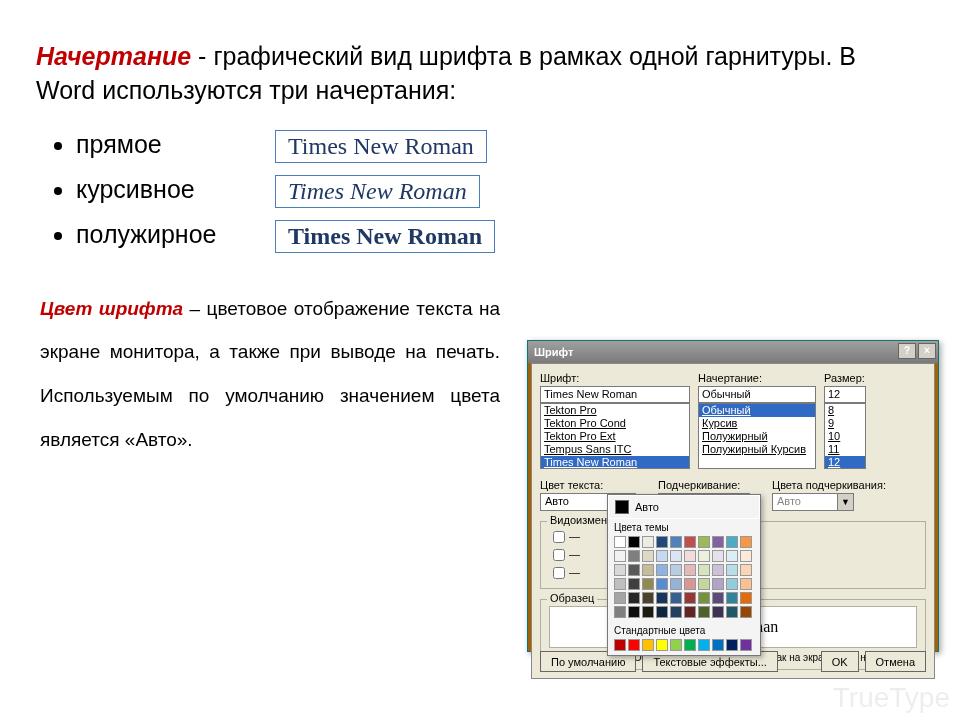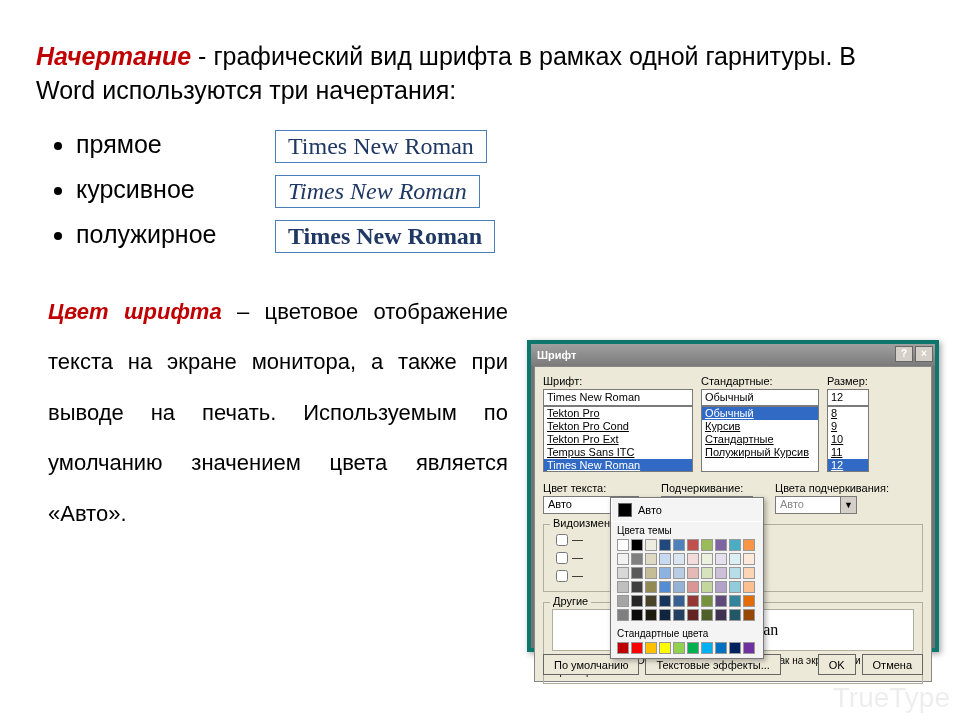--- a/index.html
+++ b/index.html
@@ -47,23 +47,23 @@
     margin-bottom: 12px;
     width: fit-content;
     font-family: "Times New Roman", serif;
     font-size: 24px;
     color: #1f3864;
   }
   .s-normal { font-weight: normal; }
   .s-italic { font-style: italic; }
   .s-bold { font-weight: bold; }
   .para2 {
-    font-size: 22px;
+    font-size: 19px;
     line-height: 2.3;
-    margin: 12px;
+    margin: 4px;
     width: 460px;
     text-align: justify;
   }
   .watermark {
     position: absolute;
     right: 10px;
     bottom: 6px;
     font-size: 28px;
     color: rgba(0,0,0,0.07);
     font-family: Arial, sans-serif;
@@ -73,22 +73,22 @@
 
   
   .dlg {
     position: absolute;
     left: 527px;
     top: 340px;
     width: 412px;
     height: 312px;
     font-family: Tahoma, Arial, sans-serif;
     font-size: 11px;
-    background: #737373;
-    border: 4px solid #0f766e;
+    background: #a16207;
+    border: 1px solid #0f766e;
     box-shadow: 2px 2px 6px rgba(0,0,0,.35);
   }
   .dlg-title {
     height: 22px;
     background: linear-gradient(#a0a0a0,#7a7a7a);
     color: #fff;
     font-weight: bold;
     padding-left: 6px;
     line-height: 22px;
     position: relative;
@@ -235,26 +235,26 @@
         <div class="inp">Times New Roman</div>
         <div class="listbox">
           <div>Tekton Pro</div>
           <div>Tekton Pro Cond</div>
           <div>Tekton Pro Ext</div>
           <div>Tempus Sans ITC</div>
           <div class="sel">Times New Roman</div>
         </div>
       </div>
       <div class="col c-style">
-        <span class="lbl">Стандартные:</span>
+        <span class="lbl">Начертание:</span>
         <div class="inp">Обычный</div>
         <div class="listbox">
           <div class="sel">Обычный</div>
           <div>Курсив</div>
-          <div>Стандартные</div>
+          <div>Полужирный</div>
           <div>Полужирный Курсив</div>
         </div>
       </div>
       <div class="col c-size">
         <span class="lbl">Размер:</span>
         <div class="inp">12</div>
         <div class="listbox">
           <div>8</div>
           <div>9</div>
           <div>10</div>
@@ -298,21 +298,21 @@
         </div>
         <div class="colchk">
           <label><input type="checkbox" class="chk" style=""><span>малые прописные</span></label>
           <label><input type="checkbox" class="chk" style=""><span>все прописные</span></label>
           <label><input type="checkbox" class="chk" style=""><span>скрытый</span></label>
         </div>
       </div>
     </div>
 
     <div class="groupbox">
-      <span class="gtitle">Другие</span>
+      <span class="gtitle">Образец</span>
       <div class="preview">s New Roman</div>
       <div class="hint">Шрифт TrueType. Он используется для вывода как на экран, так и на принтер.</div>
     </div>
 
     <div class="dlg-buttons">
       <button class="btn">По умолчанию</button>
       <button class="btn">Текстовые эффекты...</button>
       <span class="spacer"></span>
       <button class="btn">OK</button>
       <button class="btn">Отмена</button>

